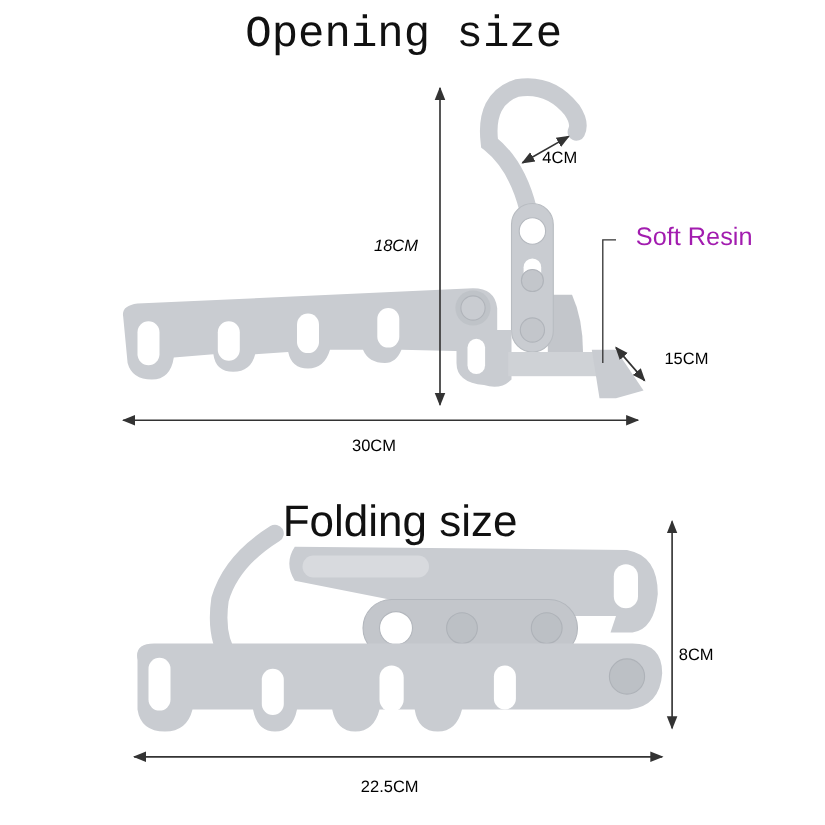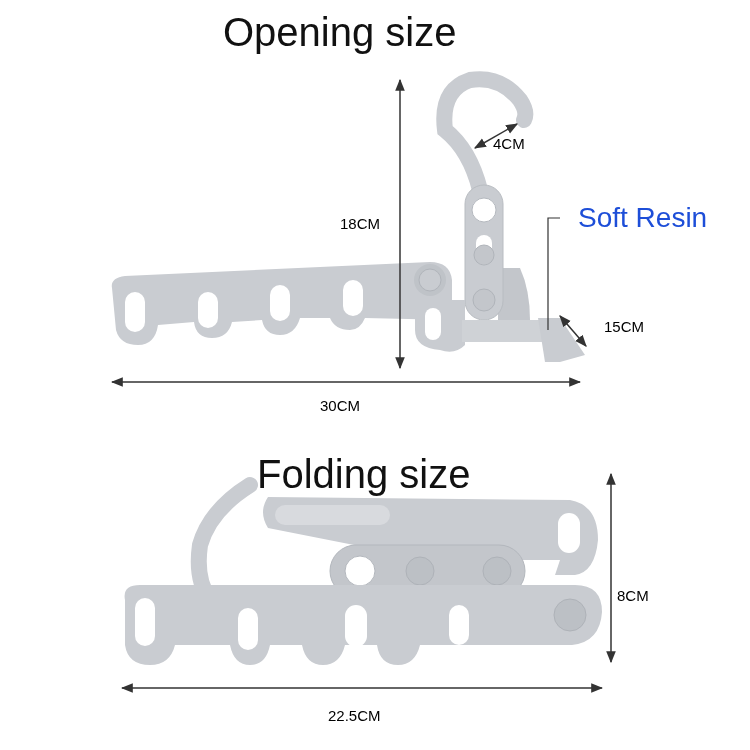--- a/index.html
+++ b/index.html
@@ -1,28 +1,28 @@
 <!DOCTYPE html>
 <html><head>
 <meta charset="utf-8">
 <style>
   html, body { margin: 0; padding: 0; background: #ffffff; }
   body { width: 750px; height: 750px; position: relative; overflow: hidden; font-family: "Liberation Sans", sans-serif; }
   .title { position: absolute; font-family: "Liberation Sans", sans-serif; font-size: 40px; color: #111; white-space: nowrap; }
   .label { position: absolute; font-family: "Liberation Sans", sans-serif; font-size: 15px; color: #000000; white-space: nowrap; }
-  .resin { position: absolute; font-family: "Liberation Sans", sans-serif; font-size: 28px; color: #1d4ed8; white-space: nowrap; }
+  .resin { position: absolute; font-family: "Liberation Sans", sans-serif; font-size: 23px; color: #a21caf; white-space: nowrap; }
   svg.art { position: absolute; left: 0; top: 0; }
 </style>
 </head>
 <body>
 
-<div class="title" style="left:223px; top:10px;">Opening size</div>
+<div class="title" style="left:223px; top:10px;font-family:Liberation Mono, monospace;">Opening size</div>
 <div class="title" style="left:257px; top:452px;">Folding size</div>
 
-<div class="label" style="left:340px; top:215px;">18CM</div>
+<div class="label" style="left:340px; top:215px;font-style:italic;">18CM</div>
 <div class="label" style="left:320px; top:397px;">30CM</div>
 <div class="label" style="left:493px; top:135px;">4CM</div>
 <div class="label" style="left:604px; top:318px;">15CM</div>
 <div class="resin" style="left:578px; top:202px;">Soft Resin</div>
 <div class="label" style="left:617px; top:587px;">8CM</div>
 <div class="label" style="left:328px; top:707px;">22.5CM</div>
 
 <svg class="art" width="750" height="750" viewBox="0 0 750 750">
   <defs>
     <marker id="arr" viewBox="0 0 10 10" refX="9" refY="5" markerWidth="8" markerHeight="8" orient="auto-start-reverse">

